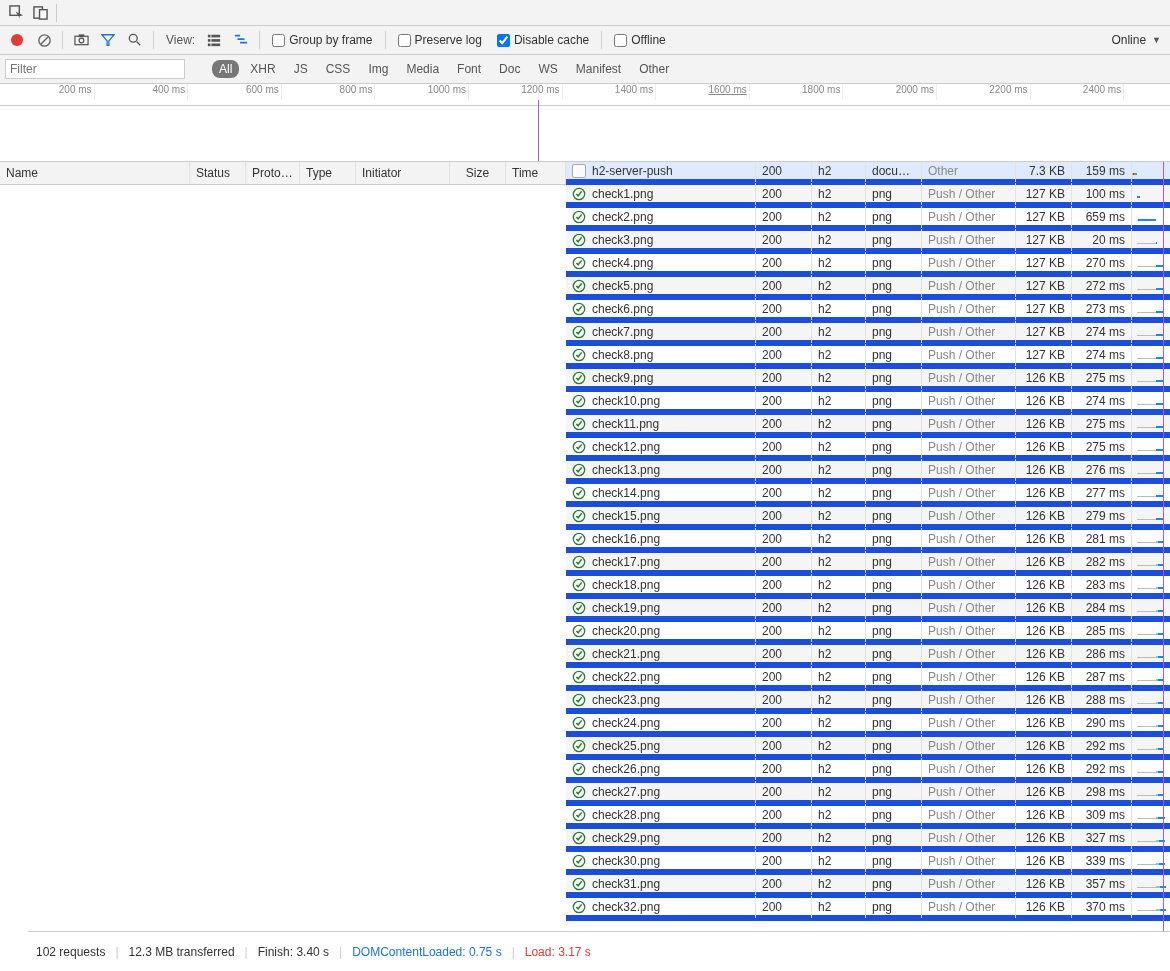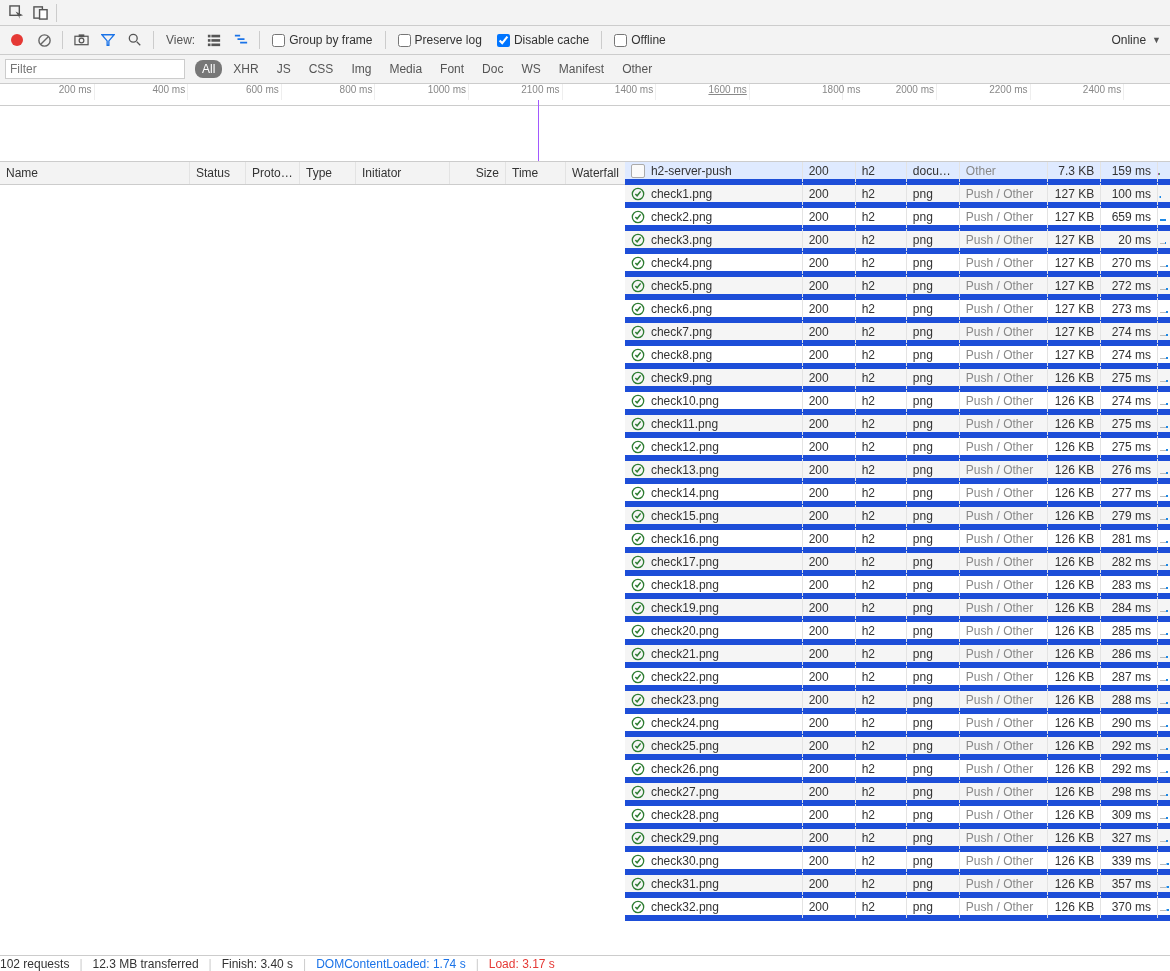--- a/index.html
+++ b/index.html
@@ -47,21 +47,21 @@
 .row .td { padding: 4px 6px; }
 .row .c-name { display: flex; align-items: center; gap: 6px; }
 .ric { width: 14px; height: 14px; border-radius: 2px; display: inline-flex; align-items: center; justify-content: center; }
 .ric.doc { border: 1px solid #aaa; background: #fafafa; }
 .ric.ok { width: 14px; height: 14px; }
 .wf { position: absolute; top: 4px; height: 14px; }
 .wf .bar-wait { position: absolute; top: 3px; height: 8px; border: 1px solid #bbb; background: #fff; }
 .wf .bar-rcv { position: absolute; top: 2px; height: 10px; background: #89c4f4; }
 .wf .bar-dl { position: absolute; top: 2px; height: 10px; background: #1e88e5; }
 .wf-marker { position: absolute; top: 0; bottom: 0; width: 1px; background: #a259ff; }
-.statusbar { height: 16px; border-top: 1px solid #ccc; display: flex; align-items: center; padding: 0 0; font-size: 12px; gap: 0; color: #333; background: #fff; }
+.statusbar { height: 40px; border-top: 1px solid #ccc; display: flex; align-items: center; padding: 0 8px; font-size: 12px; gap: 0; color: #333; background: #fff; margin-left: 28px; }
 .statusbar .ssep { color: #ccc; margin: 0 10px; }
 .statusbar .dcl { color: #1a73e8; }
 .statusbar .load { color: #e53935; }
 svg { display: block; }
 </style>
 </head>
 <body>
 
 <div class="tabbar">
   <div class="iconbtn">
@@ -149,21 +149,21 @@
       <span>Offline</span>
     </label>
   <div class="dropdown">
       <span>Online</span>
       <span class="triangle">▼</span>
     </div>
 </div>
 
 <div class="filterbar">
   <input type="text" placeholder="Filter" style="">
-  <div id="typefilters" style="display:flex;gap:4px;align-items:center;">
+  <div id="typefilters" style="display:flex;gap:4px;align-items:center;margin-left:17px;">
       <span class="typebtn active">All</span>
       <span class="typebtn">XHR</span>
       <span class="typebtn">JS</span>
       <span class="typebtn">CSS</span>
       <span class="typebtn">Img</span>
       <span class="typebtn">Media</span>
       <span class="typebtn">Font</span>
       <span class="typebtn">Doc</span>
       <span class="typebtn">WS</span>
       <span class="typebtn">Manifest</span>
@@ -177,27 +177,27 @@
       <div class="tick" style="left: 8%;">200 ms</div>
       <div class="tickmark" style="left: 16%;"></div>
       <div class="tick" style="left: 16%;">400 ms</div>
       <div class="tickmark" style="left: 24%;"></div>
       <div class="tick" style="left: 24%;">600 ms</div>
       <div class="tickmark" style="left: 32%;"></div>
       <div class="tick" style="left: 32%;">800 ms</div>
       <div class="tickmark" style="left: 40%;"></div>
       <div class="tick" style="left: 40%;">1000 ms</div>
       <div class="tickmark" style="left: 48%;"></div>
-      <div class="tick" style="left: 48%;">2100 ms</div>
+      <div class="tick" style="left: 48%;">1200 ms</div>
       <div class="tickmark" style="left: 56%;"></div>
       <div class="tick" style="left: 56%;">1400 ms</div>
       <div class="tickmark" style="left: 64%;"></div>
       <div class="tick" style="left: 64%; text-decoration: underline;">1600 ms</div>
       <div class="tickmark" style="left: 72%;"></div>
-      <div class="tick" style="left: 72%; margin-left: 20px;">1800 ms</div>
+      <div class="tick" style="left: 72%;">1800 ms</div>
       <div class="tickmark" style="left: 80%;"></div>
       <div class="tick" style="left: 80%;">2000 ms</div>
       <div class="tickmark" style="left: 88%;"></div>
       <div class="tick" style="left: 88%;">2200 ms</div>
       <div class="tickmark" style="left: 96%;"></div>
       <div class="tick" style="left: 96%;">2400 ms</div>
     </div>
   <div class="baseline"></div>
   <div class="overview" id="tl-overview">
       <div class="ov-seg" style="background: rgb(244, 180, 0); left: 0%; width: 0.8%;"></div>
@@ -208,23 +208,22 @@
   <div class="marker-line" id="tl-marker" style="left: 46%;"></div>
 </div>
 
 <div class="table-wrap">
   <div class="thead">
     <div class="th c-name">Name</div>
     <div class="th c-status">Status</div>
     <div class="th c-proto">Proto…</div>
     <div class="th c-type">Type</div>
     <div class="th c-init" style="color:#333">Initiator</div>
-    <div class="th c-size" style="text-align:right">Size</div>
+    <div class="th c-size" style="text-align:center">Size</div>
     <div class="th c-time" style="text-align:left">Time</div>
-    <div class="th c-waterfall">Waterfall</div>
   </div>
   <div class="tbody" id="tbody" style="position: relative;">
       <div class="row sel">
         <div class="td c-name">
           <span class="ric doc"></span>
           <span>h2-server-push</span>
         </div>
         <div class="td c-status">200</div>
         <div class="td c-proto">h2</div>
         <div class="td c-type">docu…</div>
@@ -999,16 +998,16 @@
     </div>
 </div>
 
 <div class="statusbar">
   <span>102 requests</span>
     <span class="ssep">|</span>
   <span>12.3 MB transferred</span>
     <span class="ssep">|</span>
   <span>Finish: 3.40 s</span>
     <span class="ssep">|</span>
-  <span class="dcl">DOMContentLoaded: 1.74 s</span>
+  <span class="dcl">DOMContentLoaded: 0.75 s</span>
     <span class="ssep">|</span>
   <span class="load">Load: 3.17 s</span>
 </div>
 
 </body></html>

